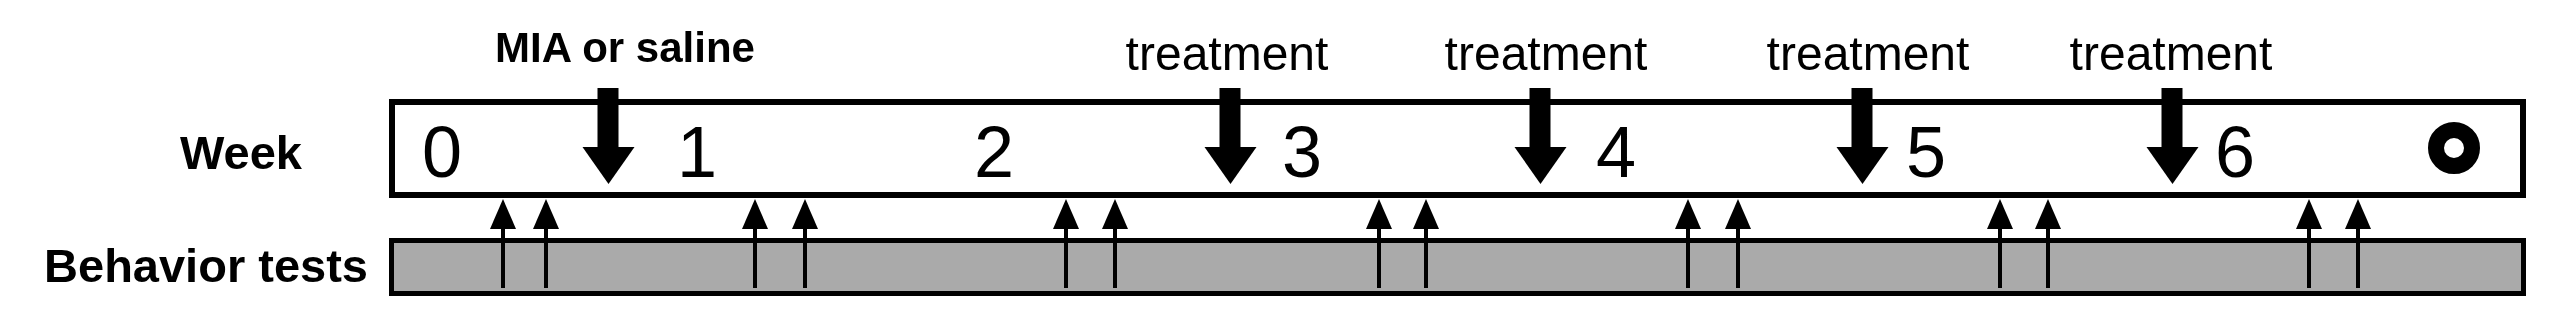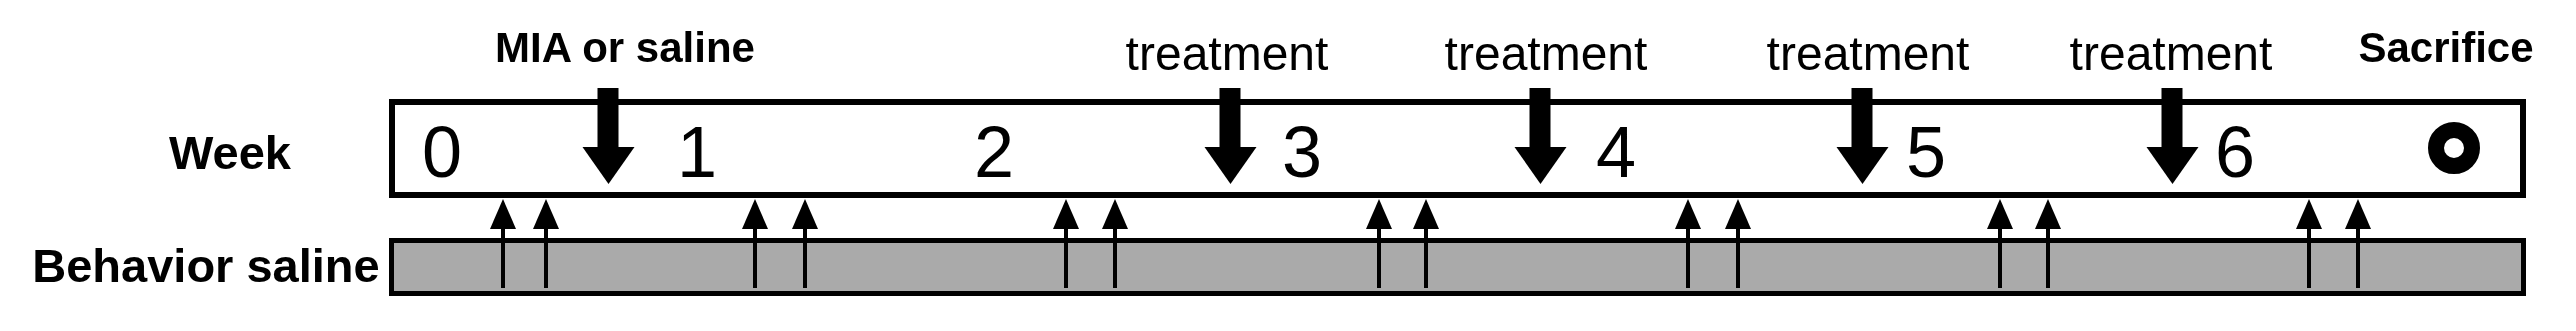--- a/index.html
+++ b/index.html
@@ -129,24 +129,23 @@
 </head>
 <body>
 
 <div class="figure-canvas">
 
   <div class="top-label bold" style="left:625px">MIA or saline</div>
   <div class="top-label" style="left:1227px">treatment</div>
   <div class="top-label" style="left:1546px">treatment</div>
   <div class="top-label" style="left:1868px">treatment</div>
   <div class="top-label" style="left:2171px">treatment</div>
-  <div class="top-label bold" style="left:2446px">Sacrifice</div>
-
-  <div class="row-label" style="left:230px; top:129px">Week</div>
-  <div class="row-label" style="left:206px; top:242px">Behavior saline</div>
+
+  <div class="row-label" style="left:241px; top:129px">Week</div>
+  <div class="row-label" style="left:206px; top:242px">Behavior tests</div>
 
   <div class="timeline-box"></div>
 
   <div class="week-number" style="left:442px">0</div>
   <div class="week-number" style="left:697px">1</div>
   <div class="week-number" style="left:994px">2</div>
   <div class="week-number" style="left:1302px">3</div>
   <div class="week-number" style="left:1616px">4</div>
   <div class="week-number" style="left:1926px">5</div>
   <div class="week-number" style="left:2235px">6</div>

